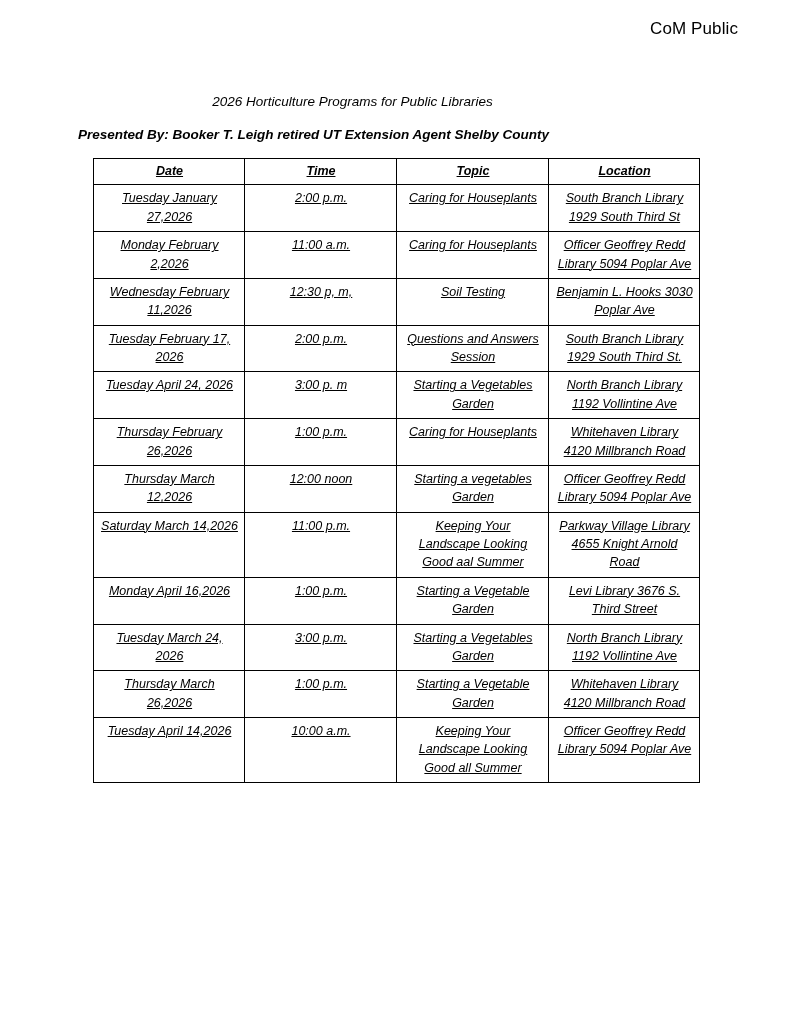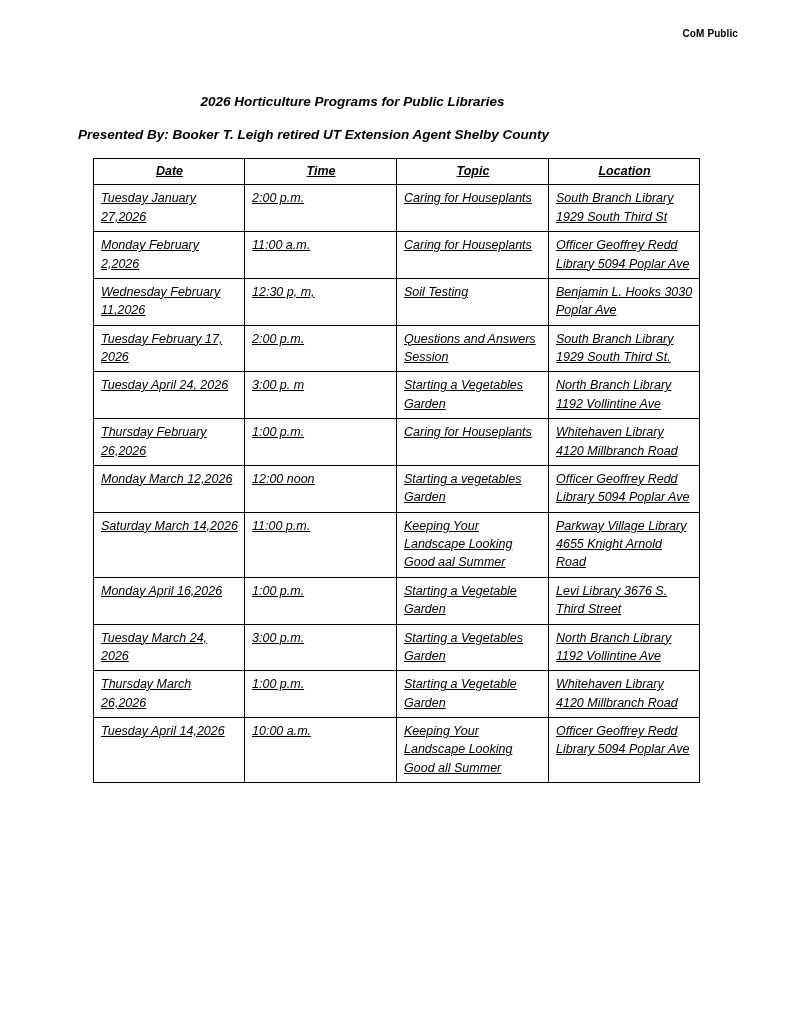--- a/index.html
+++ b/index.html
@@ -16,34 +16,34 @@
     overflow: hidden;
   }
   .page {
     position: relative;
     width: 791px;
     height: 1024px;
     box-sizing: border-box;
   }
   .header-right {
     position: absolute;
-    top: 28px;
+    top: 19px;
     right: 53px;
-    font-size: 10px;
-    font-weight: bold;
+    font-size: 17px;
+    font-weight: normal;
     letter-spacing: 0.1px;
   }
   .doc-title {
     position: absolute;
     top: 94px;
     left: 0;
     width: 705px;
     text-align: center;
     font-size: 13.5px;
-    font-weight: bold;
+    font-weight: normal;
     font-style: italic;
   }
   .doc-subtitle {
     position: absolute;
     top: 127px;
     left: 0;
     width: 627px;
     text-align: center;
     font-size: 13.5px;
     font-weight: bold;
@@ -62,20 +62,21 @@
     text-decoration: underline;
   }
   table.schedule th,
   table.schedule td {
     border: 1px solid #000000;
     vertical-align: top;
     font-size: 12.5px;
     font-style: italic;
     line-height: 1.47;
     padding: 4px 6px 5px 7px;
+    text-align: center;
   }
   table.schedule th {
     text-align: center;
     font-weight: bold;
     padding-top: 3px;
     padding-bottom: 4px;
   }
   col.c-date { width: 151px; }
   col.c-time { width: 152px; }
   col.c-topic { width: 152px; }
@@ -139,21 +140,21 @@
             <td>Starting a Vegetables Garden</td>
             <td>North Branch Library 1192 Vollintine Ave</td>
           </tr>
           <tr>
             <td>Thursday February 26,2026</td>
             <td>1:00 p.m.</td>
             <td>Caring for Houseplants</td>
             <td>Whitehaven Library 4120 Millbranch Road</td>
           </tr>
           <tr>
-            <td>Monday March 12,2026</td>
+            <td>Thursday March 12,2026</td>
             <td>12:00 noon</td>
             <td>Starting a vegetables Garden</td>
             <td>Officer Geoffrey Redd Library 5094 Poplar Ave</td>
           </tr>
           <tr>
             <td>Saturday March 14,2026</td>
             <td>11:00 p.m.</td>
             <td>Keeping Your Landscape Looking Good aal Summer</td>
             <td>Parkway Village Library 4655 Knight Arnold Road</td>
           </tr>

